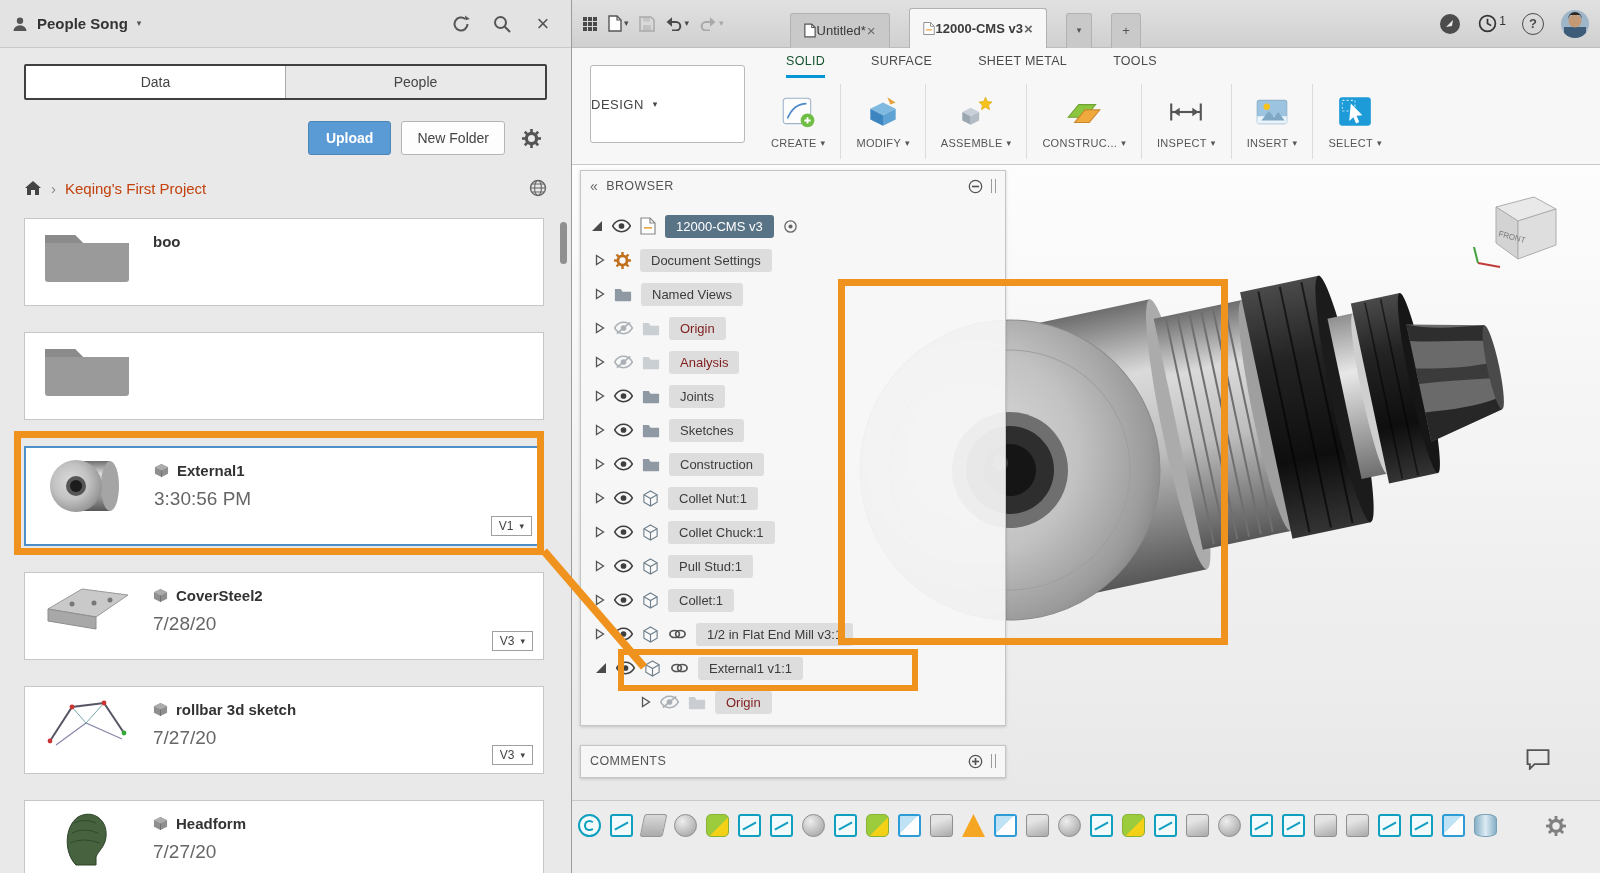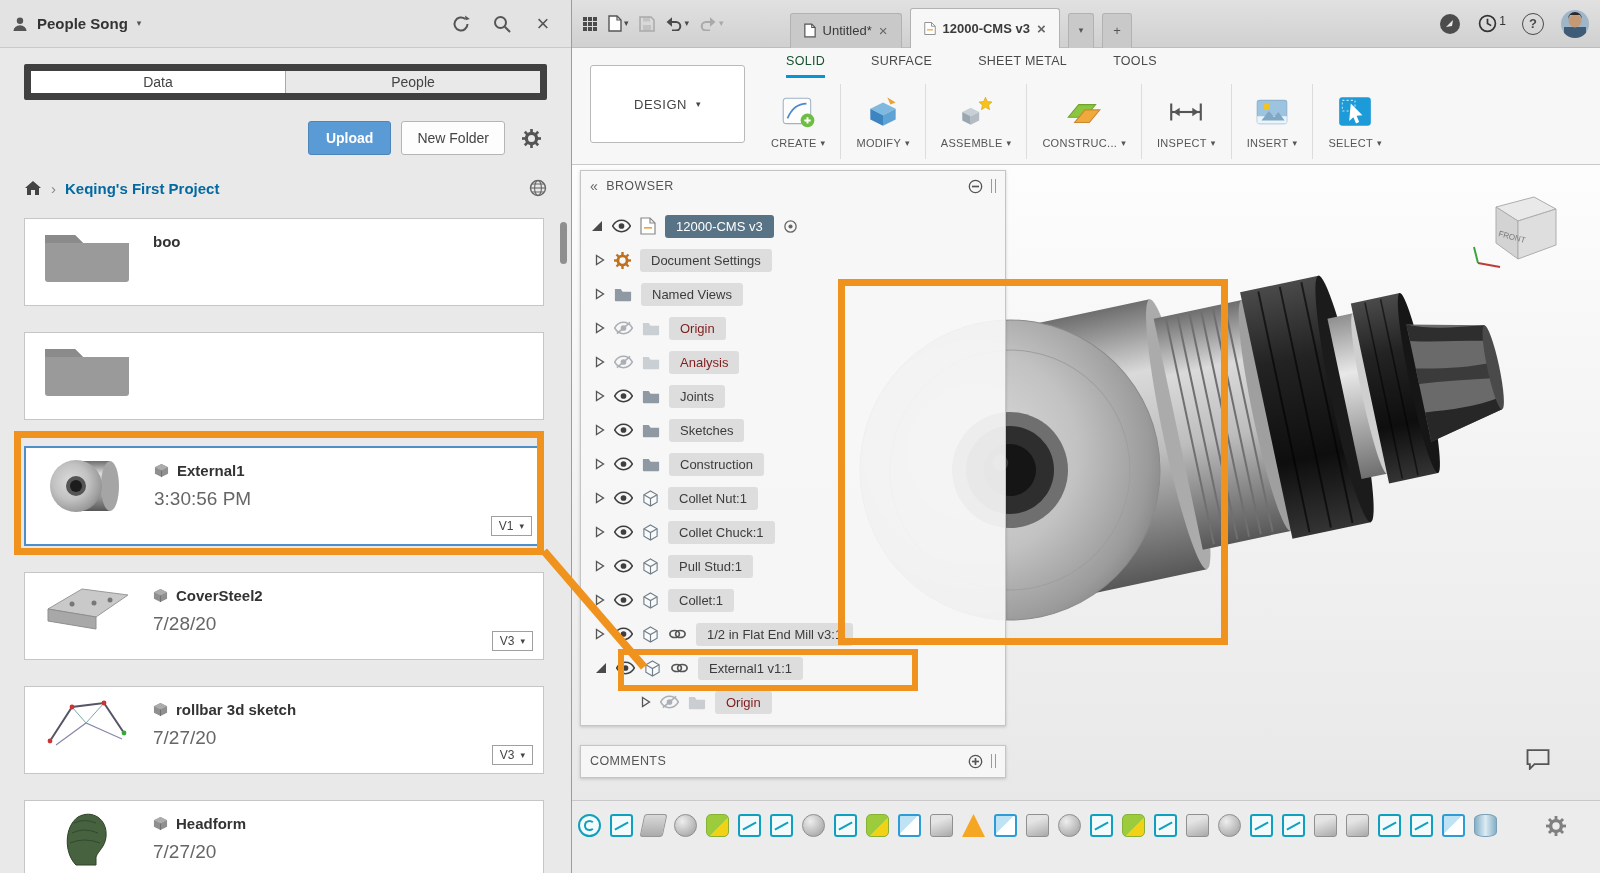--- a/index.html
+++ b/index.html
@@ -8,56 +8,56 @@
 .caret{font-size:9px;color:inherit;line-height:1}
 svg{vertical-align:middle}
 .grip{display:inline-block;width:5px;height:14px;border-left:1px solid #9a9a9a;border-right:1px solid #9a9a9a}
 
 
 .dpanel{position:absolute;left:0;top:0;width:572px;height:873px;background:#E9E9E9;border-right:1px solid #9c9c9c;overflow:hidden}
 .dp-head{height:48px;background:#E3E3E3;border-bottom:1px solid #C9C9C9;display:flex;align-items:center;padding:0 12px;gap:9px}
 .dp-user{font-size:15px;font-weight:bold;color:#333}
 .spacer{flex:1}
 .icon-btn{background:none;border:none;color:#555;cursor:pointer;display:flex;align-items:center;justify-content:center;width:32px;height:32px;font-size:22px}
-.dp-tabs{display:flex;margin:16px 24px 0;height:36px;border:7px solid #404040;border-radius:2px;overflow:hidden;background:#E9E9E9}
+.dp-tabs{display:flex;margin:16px 24px 0;height:36px;border:2px solid #404040;border-radius:2px;overflow:hidden;background:#E9E9E9}
 .dp-tab{flex:1;display:flex;align-items:center;justify-content:center;font-size:14px;color:#444;cursor:pointer}
 .dp-tab.active{background:#FFF;border-right:1px solid #A9A9A9}
 .dp-actions{display:flex;align-items:center;margin:21px 24px 0;gap:10px;justify-content:flex-end}
 .btn-upload{background:var(--upload,#5B9BD5);color:#fff;font-weight:bold;font-size:14px;border:1px solid #4d87ba;border-radius:3px;height:34px;padding:0 17px;cursor:pointer}
 .btn-newfolder{background:#FDFDFD;border:1px solid #B5B5B5;border-radius:3px;height:34px;padding:0 15px;font-size:14px;color:#444;cursor:pointer}
 .dp-crumb{display:flex;align-items:center;gap:9px;margin:24px 24px 0;color:#444}
-.dp-crumb .proj{font-weight:bold;font-size:15px;color:#0369a1}
+.dp-crumb .proj{font-weight:normal;font-size:15px;color:#c2410c}
 .crumb-sep{color:#888;font-size:15px}
 .dp-list{position:absolute;left:24px;width:520px;top:218px;bottom:0;overflow:hidden}
 .card{position:relative;background:#fff;border:1px solid #C6C6C6;height:88px;margin-bottom:26px;display:flex;align-items:flex-start;padding:6px 10px}
 .card.selected{border:2px solid #4D90C9;height:100px}
 .card .thumb{width:104px;display:flex;justify-content:center;align-items:center}
 .card .cbody{flex:1;padding-left:14px;align-self:flex-start;padding-top:8px}
 .card .cname{font-weight:bold;font-size:15px;color:#333;display:flex;gap:8px;align-items:center}
 .card .cmeta{color:#666;margin-top:9px;font-size:19px}
 .vbadge{position:absolute;right:10px;bottom:8px;border:1px solid #9F9F9F;background:#fff;font-size:12px;color:#444;padding:2px 7px;display:flex;gap:6px;align-items:center;cursor:pointer}
 .dp-scroll{position:absolute;right:4px;top:222px;width:7px;height:42px;background:#8F8F8F;border-radius:4px}
 
 
 .main{position:absolute;left:572px;top:0;width:1028px;height:873px}
 .titlebar{height:48px;background:linear-gradient(#E1E1E1,#D0D0D0);display:flex;align-items:center;padding:0 10px;border-bottom:1px solid #BDBDBD}
 .tb-ic{display:flex;align-items:center;gap:2px;margin-right:10px;color:#4A4A4A;cursor:pointer}
 .tb-ic.disabled{color:#A9A9A9}
 .doc-tabs{display:flex;align-items:flex-end;height:48px;margin-left:56px}
-.dtab{display:flex;align-items:center;gap:7px;height:35px;padding:0 13px;background:#C9C9C9;border:1px solid #B2B2B2;border-bottom:none;border-radius:3px 3px 0 0;color:#3a3a3a;font-size:13px;margin-right:8px;cursor:pointer}
+.dtab{display:flex;align-items:center;gap:1px;height:35px;padding:0 13px;background:#C9C9C9;border:1px solid #B2B2B2;border-bottom:none;border-radius:3px 3px 0 0;color:#3a3a3a;font-size:13px;margin-right:19px;cursor:pointer}
 .dtab.active{background:#F7F7F7;height:40px;font-weight:bold}
 .dtab .x{color:#666;font-size:15px}
 .dtab.small{padding:0 10px;color:#555}
 .tb-right{margin-left:auto;display:flex;align-items:center;gap:16px;color:#4A4A4A}
 .clockwrap{display:flex;align-items:flex-start;gap:2px;font-size:12px;color:#333;cursor:pointer}
 .helpq{width:22px;height:22px;border:1.5px solid #4A4A4A;border-radius:50%;display:flex;align-items:center;justify-content:center;font-size:13px;font-weight:bold;cursor:pointer}
 
 
 .ribbon{position:relative;height:117px;background:#F7F7F7;border-bottom:1px solid #C9C9C9}
-.design-btn{position:absolute;left:18px;top:17px;width:155px;height:78px;background:#FFF;border:1px solid #B9B9B9;border-radius:3px;display:flex;align-items:center;justify-content:center;gap:9px;font-size:13px;color:#444;letter-spacing:.5px;cursor:pointer}
+.design-btn{position:absolute;left:18px;top:17px;width:155px;height:78px;background:#FFF;border:1px solid #B9B9B9;border-radius:3px;display:flex;align-items:center;justify-content:flex-start;gap:9px;font-size:13px;color:#444;letter-spacing:.5px;cursor:pointer}
 .rtabs{position:absolute;left:214px;top:0;height:30px;display:flex;gap:46px;align-items:flex-end}
 .rtab{font-size:12.5px;color:#4A4A4A;letter-spacing:.3px;height:30px;line-height:27px;border-bottom:3px solid transparent;cursor:pointer}
 .rtab.active{color:#14532d;font-weight:normal;border-bottom-color:var(--accent,#0696D7)}
 .rgroups{position:absolute;left:186px;top:31px;height:85px;display:flex}
 .rgroup{display:flex;flex-direction:column;align-items:center;justify-content:center;padding:0 13px;gap:7px;cursor:pointer}
 .rgroup .glabel{font-size:11px;color:#555;display:flex;align-items:center;gap:4px;letter-spacing:.3px}
 .rdiv{width:1px;background:#DCDCDC;margin:5px 2px}
 
 
 .canvas{position:absolute;left:0;top:165px;width:1028px;height:635px;background:linear-gradient(#FDFDFD,#E8E8E8);overflow:hidden}

